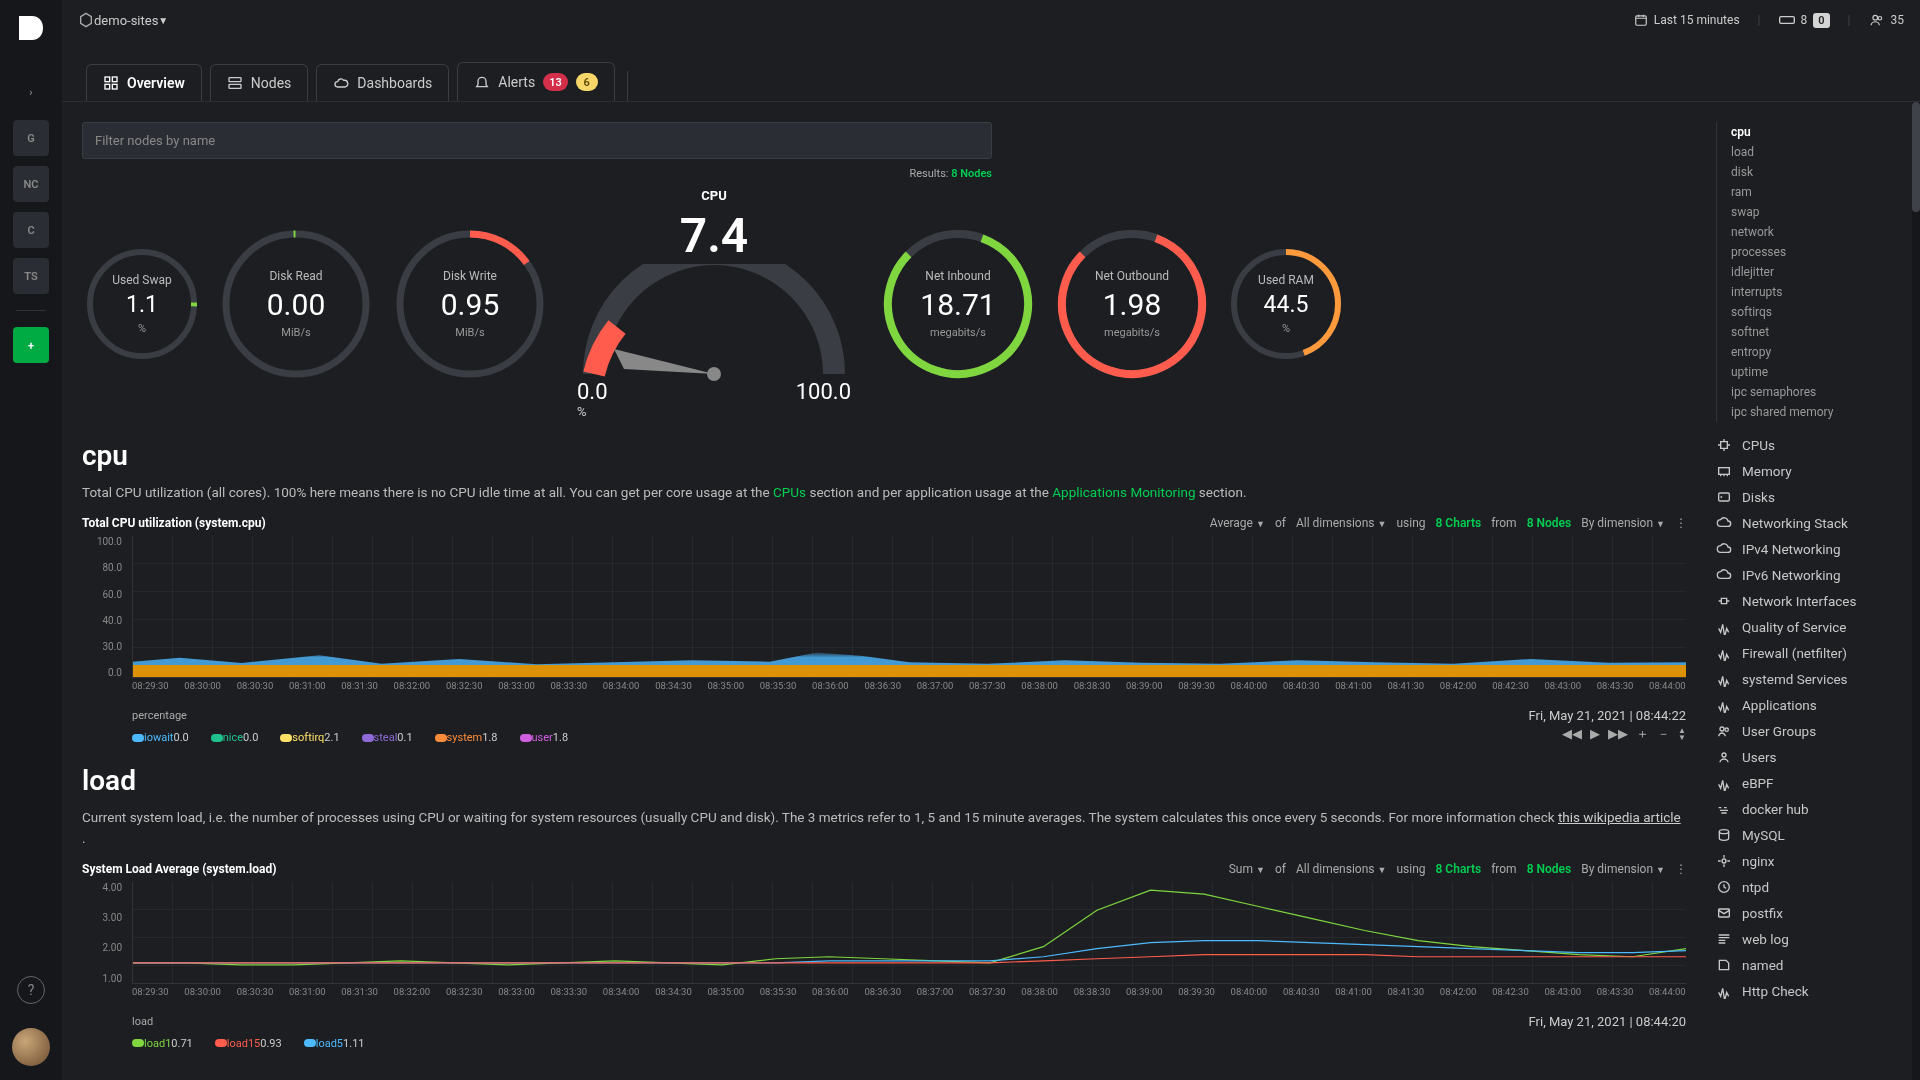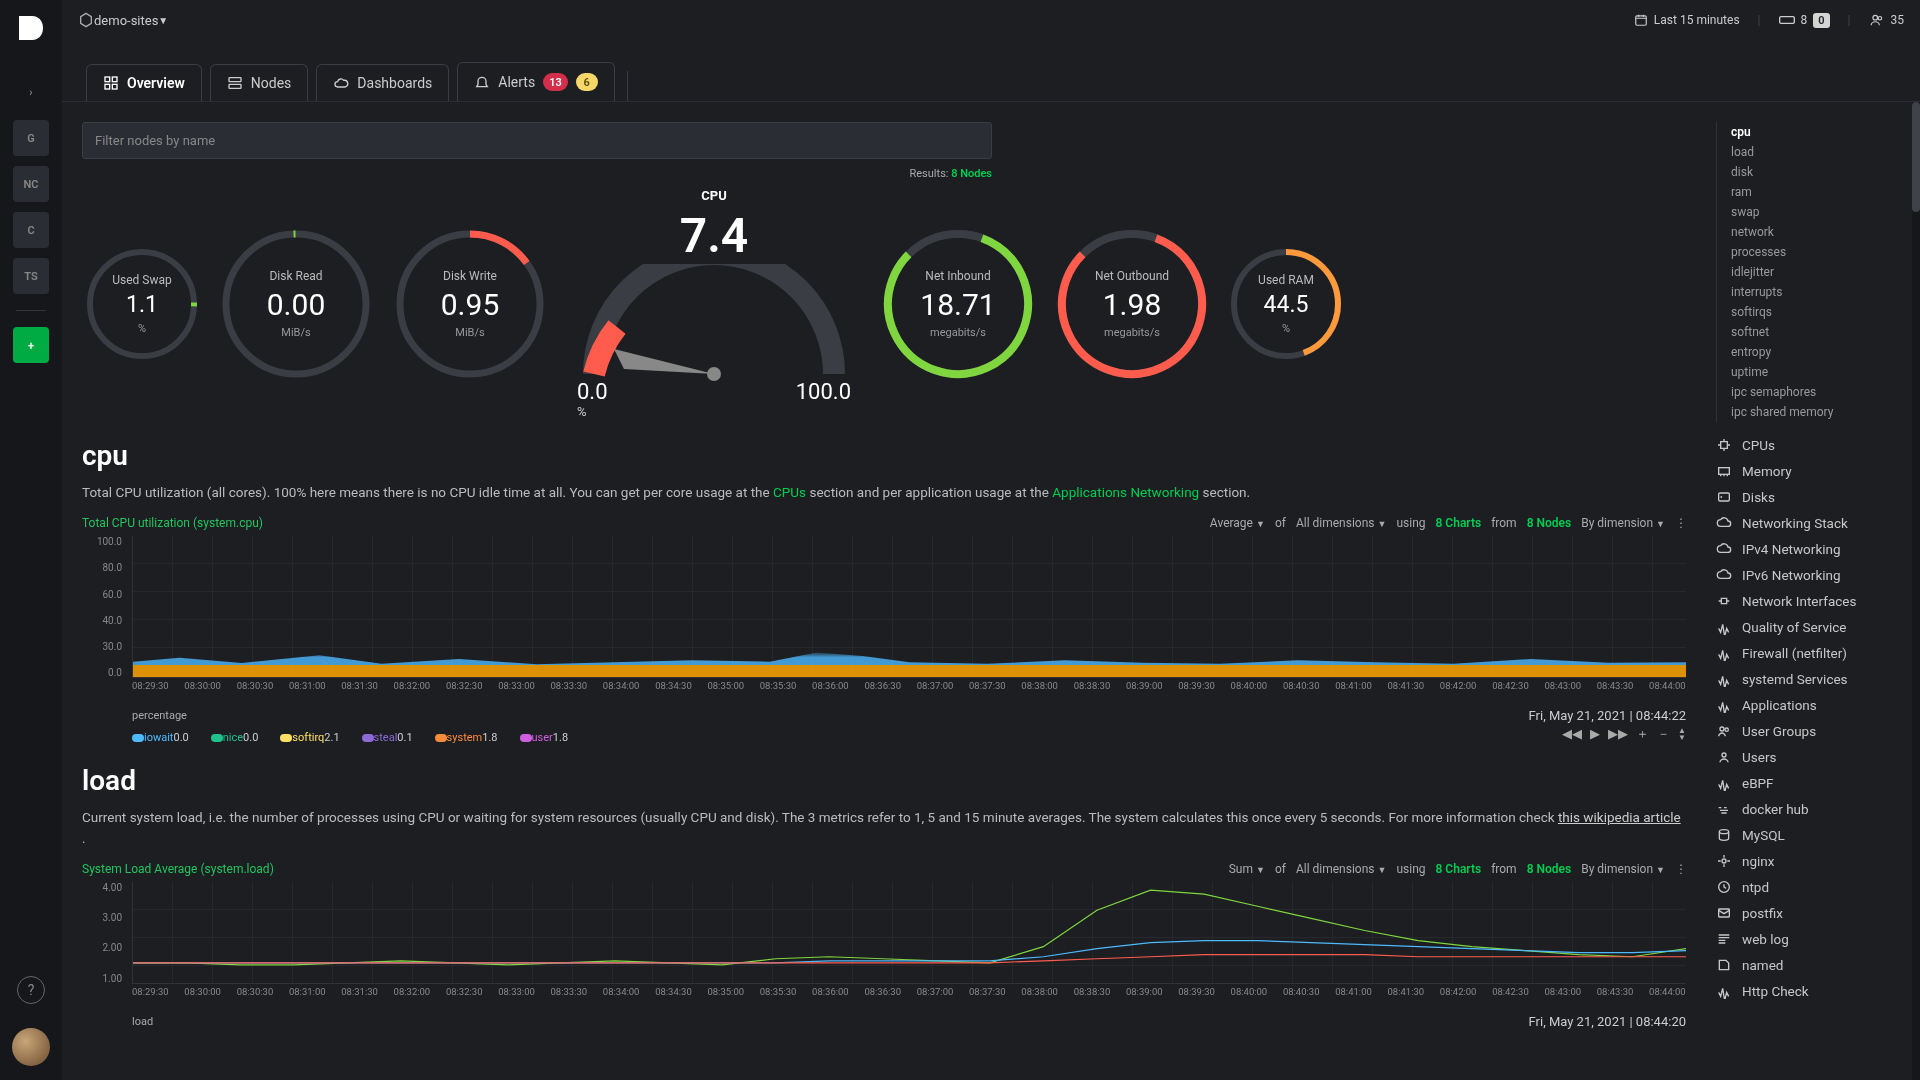--- a/index.html
+++ b/index.html
@@ -242,21 +242,21 @@
 
 .chart-block {
   margin-top: 14px;
 }
 .chart-header {
   display: flex;
   align-items: center;
   font-size: 12px;
   color: #aaa;
 }
-.chart-header .title { font-weight: 400; color: #22c55e; }
+.chart-header .title { font-weight: 700; color: #ffffff; }
 .chart-header .flex { flex: 1; }
 .chart-header .ctrl { display: flex; gap: 10px; align-items: center; margin-left: 28px; }
 .chart-header .green { color: #00cd51; font-weight: 600; }
 .chart-header .caret { font-size: 9px; }
 
 .chart-area {
   position: relative;
   height: 170px;
   margin-top: 6px;
 }
@@ -573,21 +573,21 @@
           <div class="ring-unit">%</div>
         </div>
       </div>
     </div>
 
     <div class="section-title">cpu</div>
     <div class="section-desc">
       <span>Total CPU utilization (all cores). 100% here means there is no CPU idle time at all. You can get per core usage at the </span>
       <span class="link">CPUs</span>
       <span> section and per application usage at the </span>
-      <span class="link">Applications Networking</span>
+      <span class="link">Applications Monitoring</span>
       <span> section.</span>
     </div>
 
     <div class="chart-block">
       <div class="chart-header">
         <span class="title">Total CPU utilization (system.cpu)</span>
         <span class="flex"></span>
         <div class="ctrl">
           <span><span>Average</span> <span class="caret">▼</span></span>
           <span>of</span>
@@ -760,20 +760,39 @@
             <span>08:42:30</span>
             <span>08:43:00</span>
             <span>08:43:30</span>
             <span>08:44:00</span>
           </div>
       </div>
       <div class="chart-footer">
         <span class="left-label">load</span>
         <span class="right-ts">Fri, May 21, 2021 | 08:44:20</span>
       </div>
+      <div class="legend-row">
+        <div class="legend" id="load-legend">
+            <div class="legend-item">
+              <span class="legend-swatch" style="background: rgb(127, 214, 63);"></span>
+              <span style="color: rgb(127, 214, 63);">load1</span>
+              <span style="color: rgb(204, 204, 204);"> 0.71</span>
+            </div>
+            <div class="legend-item">
+              <span class="legend-swatch" style="background: rgb(255, 92, 77);"></span>
+              <span style="color: rgb(255, 92, 77);">load15</span>
+              <span style="color: rgb(204, 204, 204);"> 0.93</span>
+            </div>
+            <div class="legend-item">
+              <span class="legend-swatch" style="background: rgb(77, 186, 255);"></span>
+              <span style="color: rgb(77, 186, 255);">load5</span>
+              <span style="color: rgb(204, 204, 204);"> 1.11</span>
+            </div>
+          </div>
+      </div>
     </div>
 
   </div>
 
   <div class="right-panel">
     <div class="rp-section" id="rp-anchors">
         <span class="rp-link active">cpu</span>
         <span class="rp-link">load</span>
         <span class="rp-link">disk</span>
         <span class="rp-link">ram</span>

